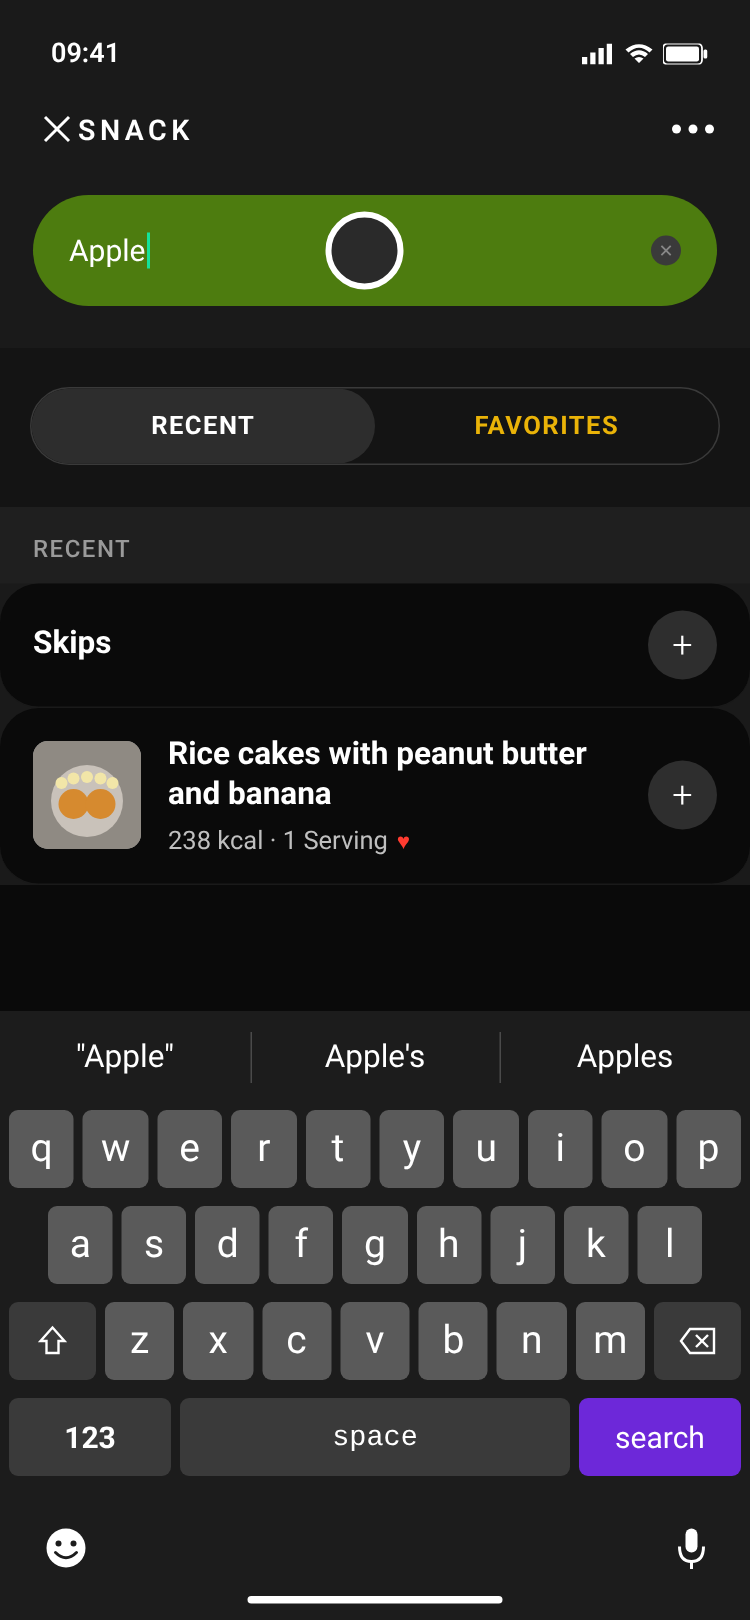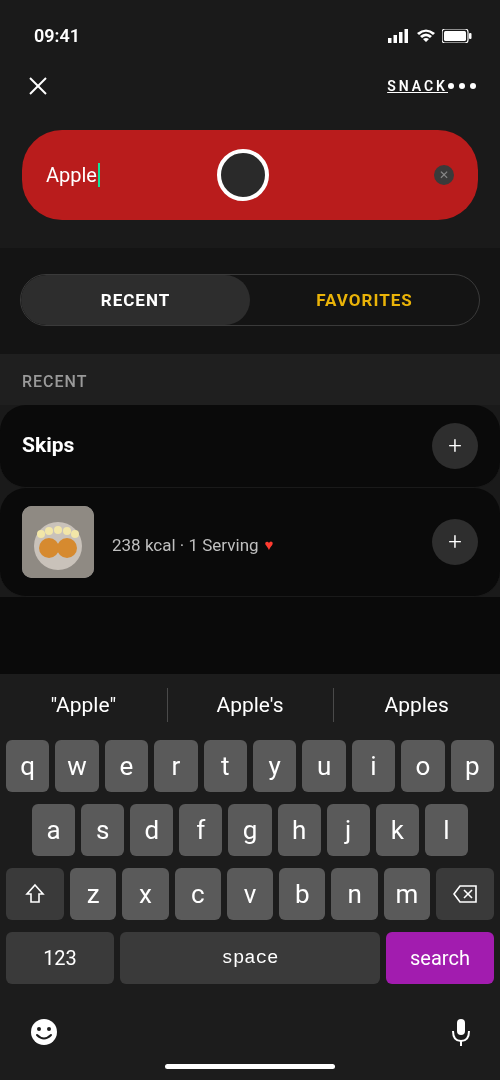--- a/index.html
+++ b/index.html
@@ -6,27 +6,27 @@
   body { background: #1a1a1a; color: #fff; width: 500px; height: 1080px; overflow: hidden; display: flex; flex-direction: column; }
   
   
   .status-bar { height: 56px; display: flex; align-items: center; justify-content: space-between; padding: 15px 28px 0 34px; font-size: 18px; font-weight: 600; }
   .status-right { display: flex; align-items: center; gap: 6px; }
   
   
   .header { display: flex; align-items: center; justify-content: space-between; padding: 16px 24px 20px; }
   .close-icon { width: 28px; height: 28px; display: flex; align-items: center; justify-content: center; }
   .close-icon svg { width: 24px; height: 24px; stroke: #fff; stroke-width: 2; }
-  .header-title { font-size: 14px; font-weight: 600; letter-spacing: 3px; text-align: right; flex: 1; text-decoration: underline; }
+  .header-title { font-size: 19px; font-weight: 600; letter-spacing: 3px; text-align: left; flex: 1; }
   .more-icon { display: flex; gap: 5px; }
   .more-icon span { width: 6px; height: 6px; border-radius: 50%; background: #fff; }
   
   
   .search-wrap { padding: 10px 22px 28px; }
-  .search-bar { background: #b91c1c; border-radius: 40px; height: 90px; display: flex; align-items: center; padding: 0 24px; position: relative; }
+  .search-bar { background: #4d7c0f; border-radius: 40px; height: 74px; display: flex; align-items: center; padding: 0 24px; position: relative; }
   .search-text { color: #fff; font-size: 20px; }
   .cursor { display:inline-block; width:2px; height:24px; background:#14e39a; vertical-align:middle; margin-left:1px; }
   .search-circle { position: absolute; left: 195px; width: 52px; height: 52px; border: 4px solid #fff; border-radius: 50%; background: #2a2a2a; }
   .clear-btn { position: absolute; right: 24px; width: 20px; height: 20px; border-radius: 50%; background: #3a3a3a; display: flex; align-items: center; justify-content: center; color: #888; font-size: 12px; }
   
   
   .tabs-wrap { padding: 26px 20px 28px; background:#141414; }
   .tabs { display: flex; border: 1px solid #3a3a3a; border-radius: 30px; overflow: hidden; height: 52px; }
   .tab { flex: 1; display: flex; align-items: center; justify-content: center; font-size: 17px; font-weight: 700; letter-spacing: 1px; color: #eab308; }
   .tab.active { background: #2d2d2d; color: #fff; border-radius: 30px; }
@@ -48,23 +48,23 @@
   
   .keyboard { background: #1c1c1c; }
   .suggest-bar { display: flex; height: 62px; }
   .suggest { flex: 1; display: flex; align-items: center; justify-content: center; font-size: 21px; color: #fff; position: relative; }
   .suggest + .suggest::before { content:""; position:absolute; left:0; top:14px; bottom:14px; width:1px; background:#4a4a4a; }
   .key-rows { padding: 4px 6px 12px; }
   .key-row { display: flex; gap: 6px; margin-bottom: 12px; justify-content: center; }
   .key { background: #5a5a5a; color: #fff; border-radius: 6px; height: 52px; flex: 1; display: flex; align-items: center; justify-content: center; font-size: 26px; font-weight: 400; }
   .key.fn { background: #3a3a3a; }
   .key.shift, .key.bksp { flex: 0 0 58px; }
-  .key.onetwothree { flex: 0 0 108px; font-size: 20px; }
+  .key.onetwothree { flex: 0 0 108px; font-size: 20px; font-weight: bold; }
   .key.space { flex: 1; font-size: 19px; font-family: Liberation Mono, monospace; }
-  .key.search { flex: 0 0 108px; background: #a21caf; font-size: 20px; }
+  .key.search { flex: 0 0 108px; background: #6d28d9; font-size: 20px; }
   .kb-bottom { display: flex; justify-content: space-between; align-items: center; padding: 8px 28px 0px; }
   .emoji-icon, .mic-icon { color: #fff; }
   .home-ind { height: 28px; display:flex; align-items:center; justify-content:center; }
   .home-ind div { width: 170px; height: 5px; background:#fff; border-radius: 3px; }
   .row2pad { flex:0 0 20px; }
 </style>
 </head>
 <body>
 
 <div class="status-bar">
@@ -135,20 +135,21 @@
         <circle cx="27" cy="42" r="10" fill="#d68a2f"></circle>
         <circle cx="45" cy="42" r="10" fill="#d68a2f"></circle>
         <circle cx="19" cy="28" r="4" fill="#f2e6a8"></circle>
         <circle cx="27" cy="25" r="4" fill="#f2e6a8"></circle>
         <circle cx="36" cy="24" r="4" fill="#f2e6a8"></circle>
         <circle cx="45" cy="25" r="4" fill="#f2e6a8"></circle>
         <circle cx="53" cy="28" r="4" fill="#f2e6a8"></circle>
       </svg>
   </div>
   <div class="item-body">
+    <div class="item-title">Rice cakes with peanut butter and banana</div>
     <div class="item-meta">
         <span>238 kcal · 1 Serving</span> 
         <span class="heart">♥</span>
       </div>
   </div>
   <div class="add-btn">+</div>
 </div>
 
 <div class="spacer"></div>
 

